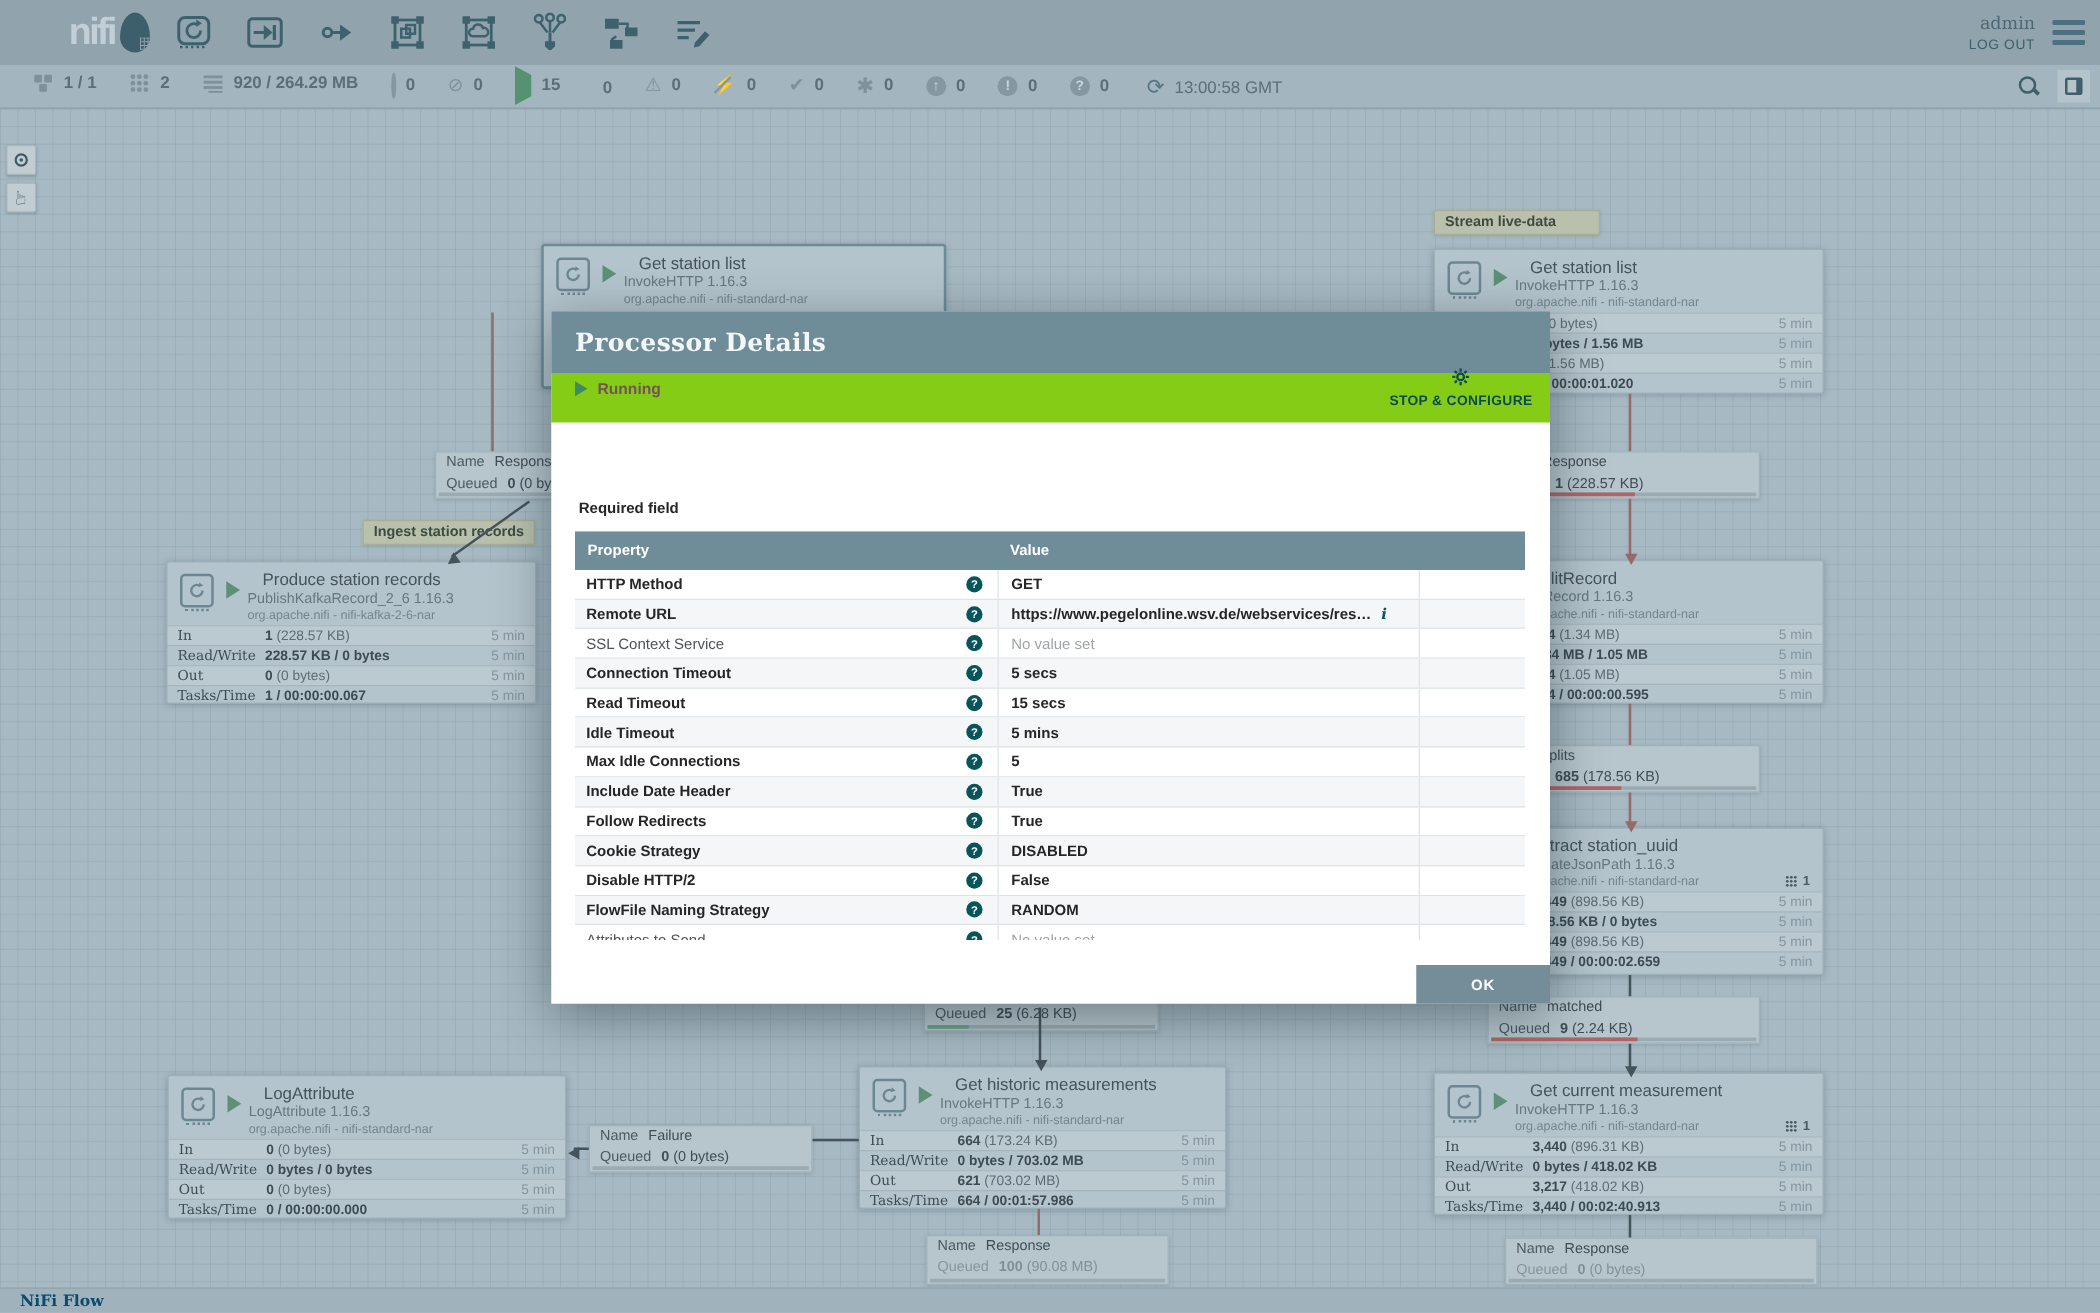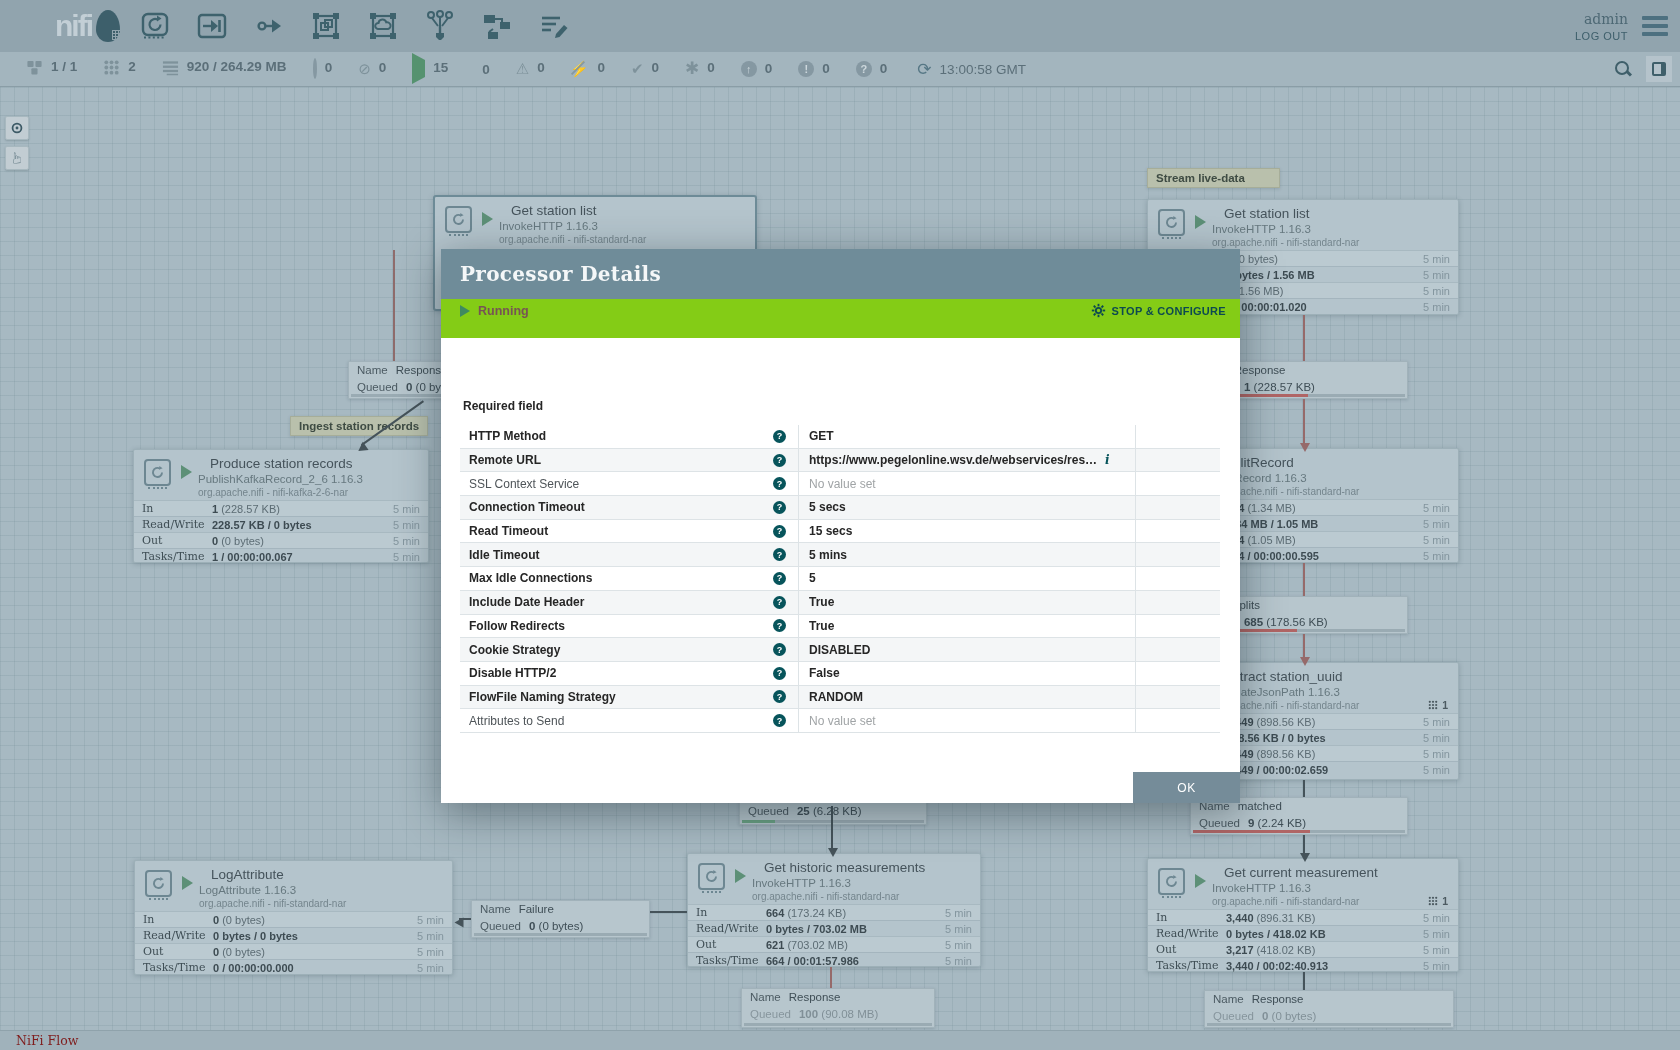--- a/index.html
+++ b/index.html
@@ -86,28 +86,28 @@
   .ahead { width:0; height:0; border-left:5px solid transparent; border-right:5px solid transparent; border-top:9px solid currentColor; }
 
   .palette { position:absolute; left:5px; width:24px; height:24px; background:#c2cdd3; border:1px solid #a7b8bf; border-radius:2px; z-index:5;
      display:flex; align-items:center; justify-content:center; color:#3d5a66; cursor:pointer; box-shadow:0 1px 2px rgba(55,75,85,.25); }
   .palette svg { width:16px; height:16px; }
   .hand { font-size:15px; transform:rotate(-90deg); color:#3d5a66; }
 
   
   #footer { position:absolute; left:0; bottom:0; width:1680px; height:20px; background:#a0b2bb; border-top:1px solid #8fa2ab; z-index:5;
      display:flex; align-items:center; }
-  #breadcrumb { margin-left:16px; font-family:"DejaVu Serif",serif; font-weight:normal; font-size:12.5px; color:#7f1d1d; cursor:pointer; }
+  #breadcrumb { margin-left:16px; font-family:"DejaVu Serif",serif; font-weight:bold; font-size:12.5px; color:#0c4a6e; cursor:pointer; }
   #modal { position:absolute; left:441px; top:249px; width:799px; height:554px; background:#fff; z-index:8; box-shadow:0 10px 40px rgba(20,35,42,.45); }
   #m-header { height:50px; background:#6f8c99; display:flex; align-items:center; }
   #m-title { margin-left:19px; font-family:"DejaVu Serif",serif; font-weight:bold; font-size:20px; color:#f4f7f8; letter-spacing:.3px; }
   #m-status { height:39px; background:#84cc16; display:flex; align-items:center; padding:0 14px 16px 19px; }
   .tri-small { width:0; height:0; border-left:10px solid #3f8a60; border-top:6px solid transparent; border-bottom:6px solid transparent; margin-right:8px; }
   #m-state { font-size:12.5px; font-weight:bold; color:#775454; }
-  #m-stopcfg { margin-left:auto; display:flex; align-items:center; gap:6px; color:#0d4a50; cursor:pointer; }
+  #m-stopcfg { margin-left:auto; display:flex; align-items:center; gap:6px; color:#0d4a50; cursor:pointer;flex-direction:column; }
   #m-stopcfg svg { width:15px; height:15px; }
   #m-stopcfg .lbl { font-size:11px; font-weight:bold; letter-spacing:.3px; }
   #m-tabs { position:absolute; left:19px; top:100px; display:flex; gap:4px; }
   .tab { width:101px; height:33px; background:#e3e8ea; border:1px solid #c7cfd3; color:#0b4f55; font-size:11px; font-weight:bold;
      letter-spacing:.3px; display:flex; align-items:center; justify-content:center; cursor:pointer; }
   .tab.active { background:#fff; border:1px solid #14555a; height:38px; margin-top:-2px; z-index:2; }
   #m-required { position:absolute; left:22px; top:150px; font-size:12px; font-weight:bold; color:#262626; }
   #m-table { position:absolute; left:19px; top:176px; width:760px; height:327px; overflow:hidden; }
   #m-thead { height:31px; background:#6f8c99; position:relative; }
   #m-thead span { position:absolute; top:0; line-height:31px; color:#fff; font-size:12px; font-weight:bold; }
@@ -117,21 +117,21 @@
   .trow .c1 { width:338px; display:flex; align-items:center; }
   .trow .c1 .pname { margin-left:9px; color:#262626; font-weight:bold; }
   .trow.optional .c1 .pname { font-weight:normal; color:#4e5458; }
   .help { margin-left:auto; margin-right:12px; width:13px; height:13px; border-radius:50%; background:#07545b; color:#fff; font-size:9px;
      font-weight:bold; display:flex; align-items:center; justify-content:center; cursor:pointer; flex:none; }
   .trow .c2 { width:337px; border-left:1px solid #dde3e6; align-self:stretch; display:flex; align-items:center; }
   .trow .c2 .val { margin-left:10px; color:#262626; font-weight:bold; white-space:nowrap; overflow:hidden; text-overflow:ellipsis; max-width:290px; }
   .trow.unset .c2 .val { color:#a0a4a6; font-weight:normal; }
   .info-i { font-family:"DejaVu Serif",serif; font-weight:bold; font-style:italic; color:#07545b; margin-left:6px; font-size:12px; cursor:pointer; }
   .trow .c3 { flex:1; border-left:1px solid #dde3e6; align-self:stretch; }
-  #m-ok { position:absolute; right:0; bottom:0; width:107px; height:31px; background:#758c99; color:#fff; font-size:12px; font-weight:normal;
+  #m-ok { position:absolute; right:0; bottom:0; width:107px; height:31px; background:#758c99; color:#fff; font-size:12px; font-weight:bold;
      letter-spacing:.6px; border:none; cursor:pointer; }
 </style>
 </head>
 <body>
 
 <div id="app">
 
   <header id="topbar">
     <div id="logo">
       <span class="word">nifi</span>
@@ -717,20 +717,24 @@
               <line x1="12.6" y1="12.6" x2="14.7" y2="14.7"></line>
               <line x1="14.7" y1="3.3" x2="12.6" y2="5.4"></line>
               <line x1="3.3" y1="14.7" x2="5.4" y2="12.6"></line>
             </g>
           </svg>
         <span class="lbl">STOP &amp; CONFIGURE</span>
       </span>
     </div>
     <div id="m-required">Required field</div>
     <div id="m-table">
+      <div id="m-thead">
+        <span class="h1">Property</span>
+        <span class="h2">Value</span>
+      </div>
       <div id="m-tbody">
           <div class="trow">
             <div class="c1">
               <span class="pname">HTTP Method</span>
               <span class="help">?</span>
             </div>
             <div class="c2">
               <span class="val">GET</span>
             </div>
             <div class="c3"></div>

